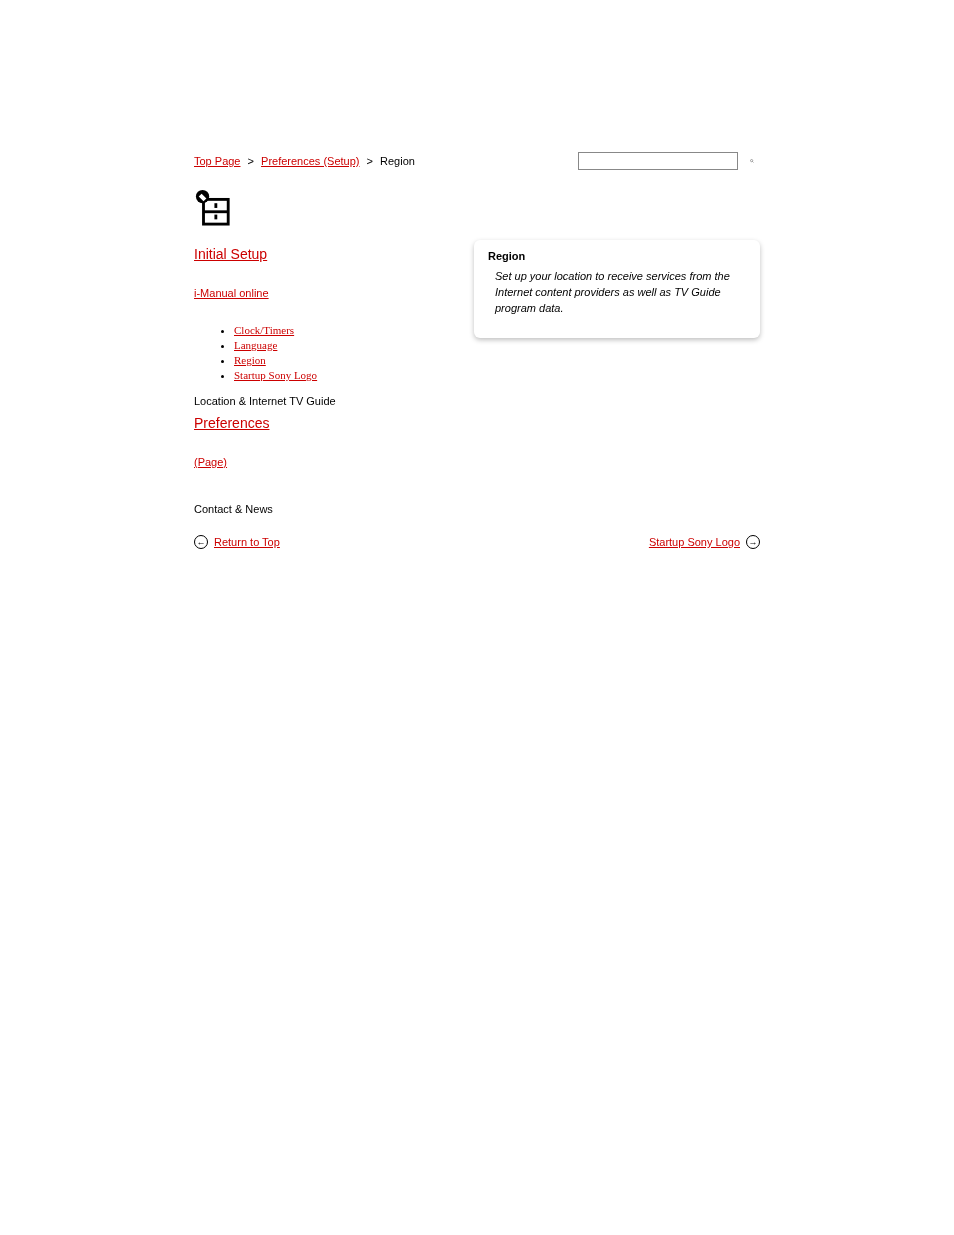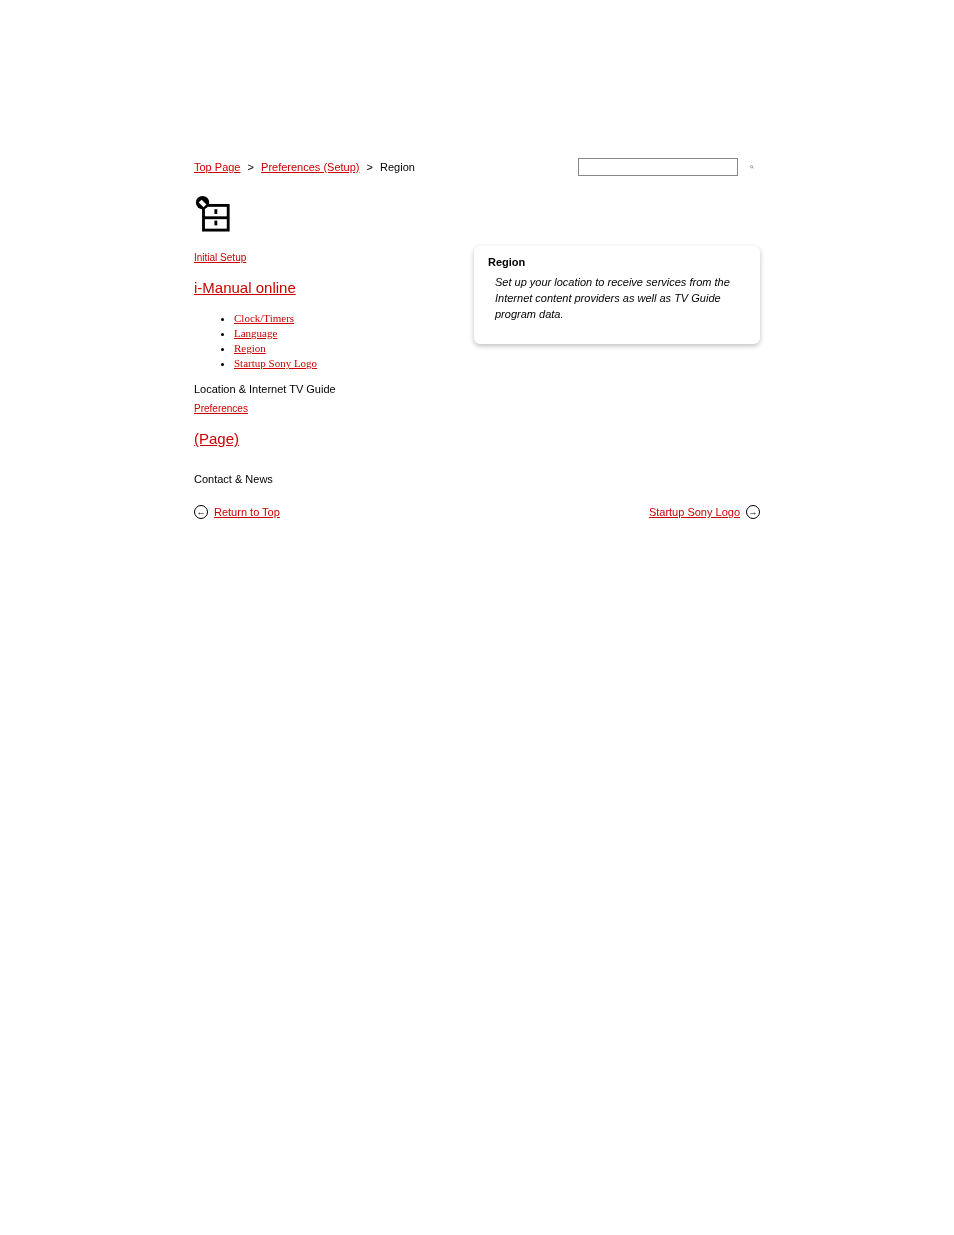--- a/index.html
+++ b/index.html
@@ -6,21 +6,21 @@
   body {
     margin: 0;
     font-family: Verdana, Arial, sans-serif;
     font-size: 11px;
     color: #000;
     background: #fff;
   }
   .page {
     width: 786px;
     margin: 0 auto;
-    padding: 8px 20px;
+    padding: 2px 20px;
     position: relative;
   }
   .topbar {
     display: flex;
     align-items: center;
     justify-content: space-between;
     padding-top: 150px;
     padding-left: 90px;
     padding-right: 90px;
   }
@@ -65,27 +65,27 @@
     align-items: flex-start;
   }
   .sidebar {
     width: 270px;
     flex-shrink: 0;
   }
   .sidebar a.section-head {
     display: inline-block;
     color: #cc0000;
     margin: 6px 0 4px 0;
-    font-size: 10px;
+    font-size: 14px;
   }
   .sidebar a.tiny-head {
     display: inline-block;
     color: #cc0000;
-    margin: 12px 0;
-    font-size: 15px;
+    margin: 21px 0;
+    font-size: 11px;
   }
   .sidebar ul {
     margin: 4px 0 10px 0;
     padding-left: 40px;
     list-style: disc;
   }
   .sidebar li {
     margin: 3px 0;
     color: #000;
     font-family: Liberation Serif, serif;

